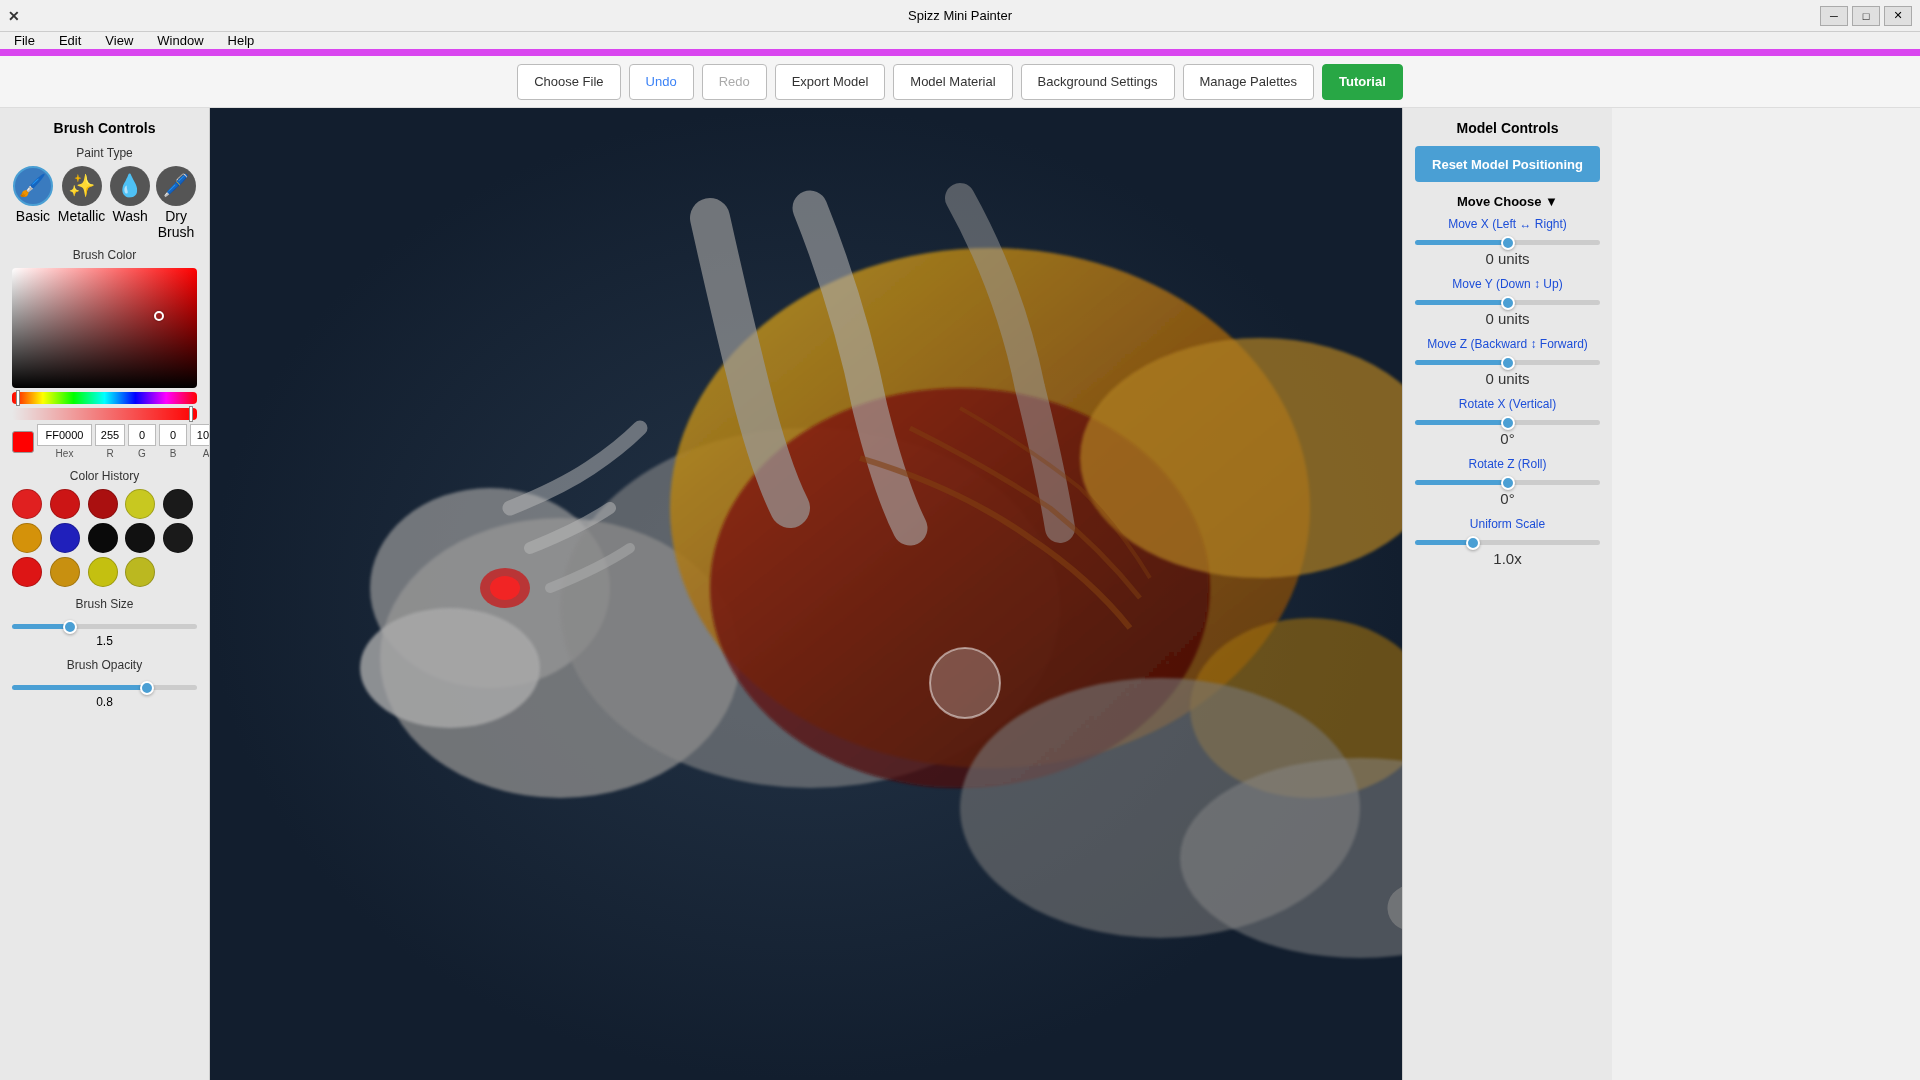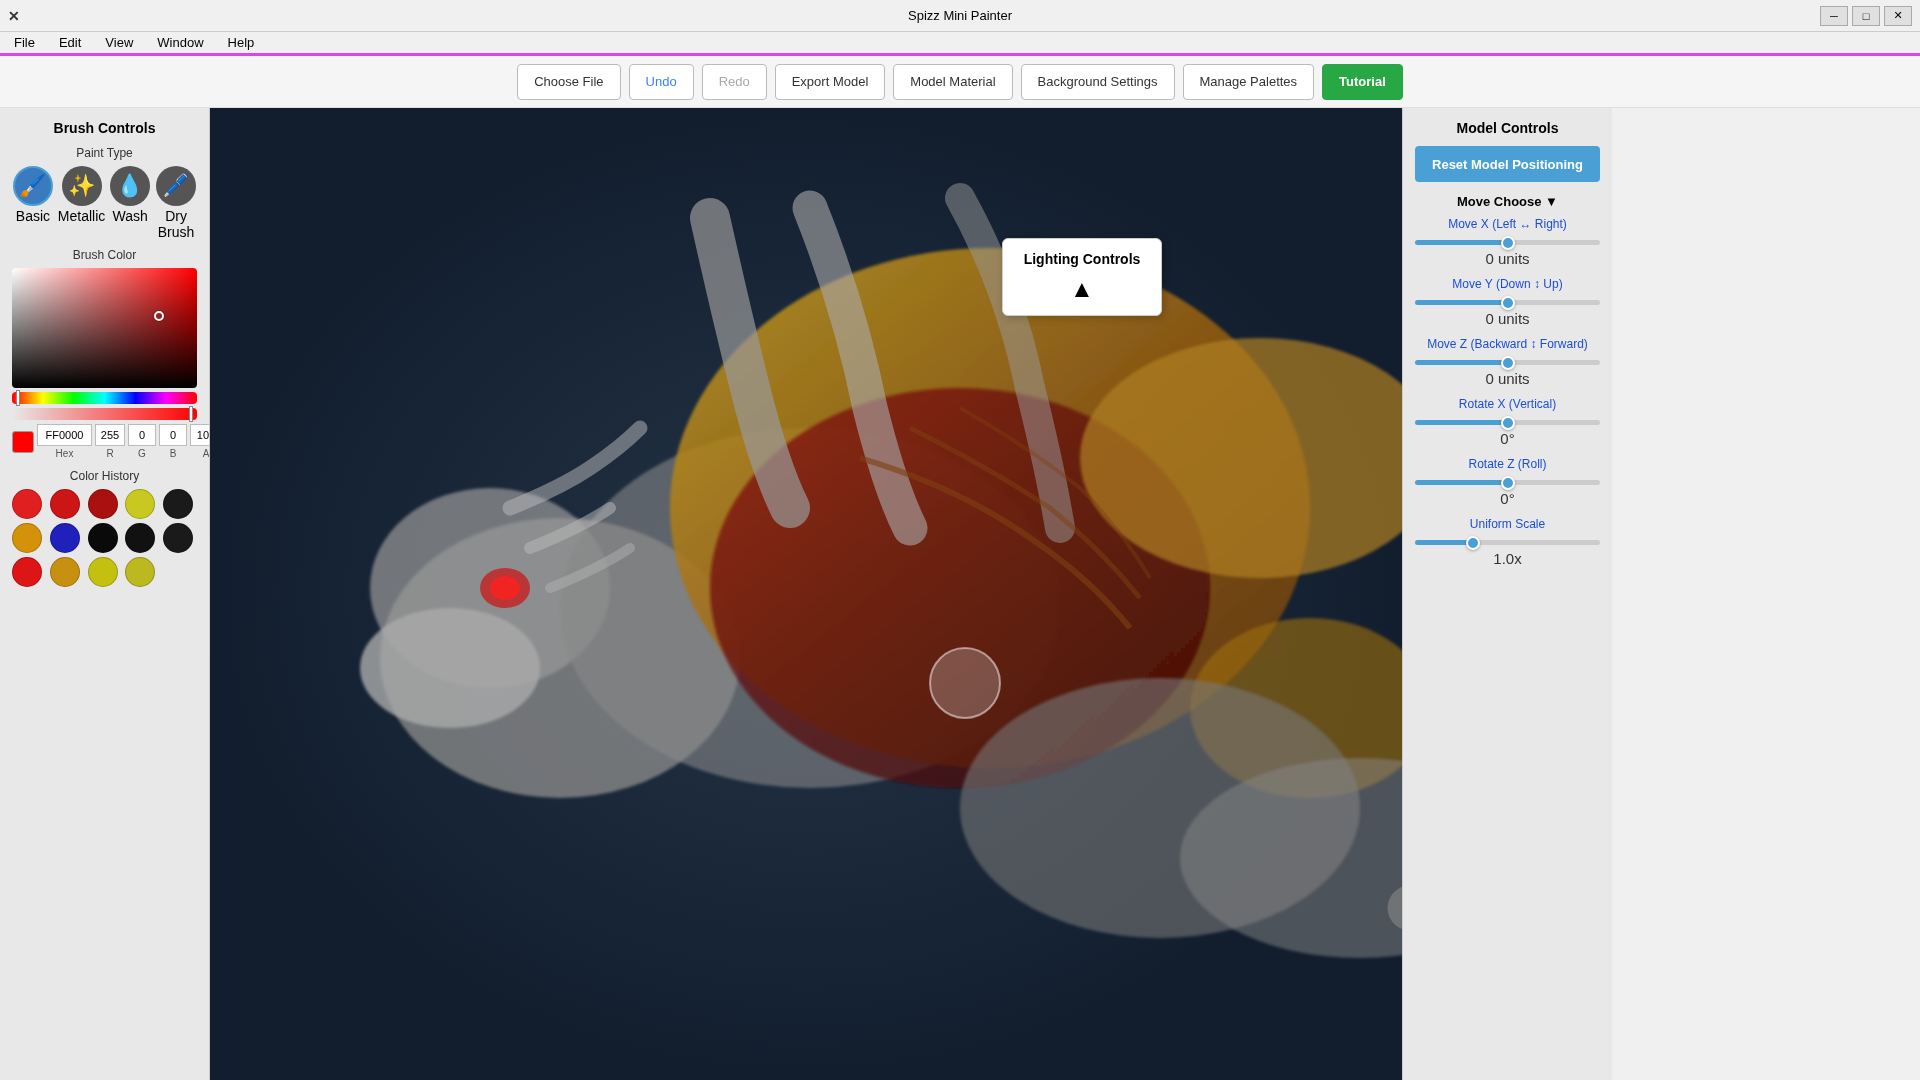--- a/index.html
+++ b/index.html
@@ -12,21 +12,21 @@
     }
     .title-bar-center { position: absolute; left: 50%; transform: translateX(-50%); font-size: 13px; }
     .title-bar-controls { display: flex; gap: 4px; margin-left: auto; }
     .title-bar-btn { width: 28px; height: 20px; background: #e0e0e0; border: 1px solid #aaa; cursor: pointer; font-size: 11px; display: flex; align-items: center; justify-content: center; }
     .title-bar-btn.close { background: #e0e0e0; }
     .close-x { color: #333; font-size: 14px; font-weight: bold; }
 
     
     .menu-bar {
       height: 24px; background: #f0f0f0; display: flex; align-items: center; padding: 0 8px; gap: 12px;
-      border-bottom: 3px solid #d946ef;
+      border-bottom: 7px solid #d946ef;
     }
     .menu-item { font-size: 13px; cursor: pointer; padding: 2px 6px; }
 
     
     .toolbar {
       height: 52px; background: #f5f5f5; display: flex; align-items: center; justify-content: center;
       gap: 8px; border-bottom: 1px solid #ddd; padding: 0 16px;
     }
     .toolbar-btn {
       height: 36px; padding: 0 16px; border: 1px solid #bbb; background: #fff; border-radius: 4px;
@@ -261,21 +261,31 @@
       <div class="color-swatch" style="background:#2020bb;"></div>
       <div class="color-swatch" style="background:#0a0a0a;"></div>
       <div class="color-swatch" style="background:#111111;"></div>
       <div class="color-swatch" style="background:#1a1a1a;"></div>
       <div class="color-swatch" style="background:#dd1515;"></div>
       <div class="color-swatch" style="background:#c89010;"></div>
       <div class="color-swatch" style="background:#c4c010;"></div>
       <div class="color-swatch" style="background:#bbb820;"></div>
     </div>
 
-
+    <div class="slider-section">
+      <div class="section-label">Brush Size</div>
+      <input type="range" min="0" max="100" value="30" style="--val: 30%; background: linear-gradient(to right, rgb(74, 159, 212) 30%, rgb(204, 204, 204) 30%);">
+      <div class="slider-value">1.5</div>
+    </div>
+
+    <div class="slider-section">
+      <div class="section-label">Brush Opacity</div>
+      <input type="range" min="0" max="100" value="75" style="--val: 75%; background: linear-gradient(to right, rgb(74, 159, 212) 75%, rgb(204, 204, 204) 75%);">
+      <div class="slider-value">0.8</div>
+    </div>
   </div>
 
   <div class="canvas-area">
     <div class="dragon-visual">
       
       <svg width="100%" height="100%" xmlns="http://www.w3.org/2000/svg">
         <defs>
           <radialGradient id="bgGrad" cx="50%" cy="50%" r="50%">
             <stop offset="0%" style="stop-color:#243447"></stop>
             <stop offset="100%" style="stop-color:#121e2e"></stop>
@@ -329,24 +339,20 @@
         <path d="M 1350 820 Q 1400 850 1440 870 Q 1480 890 1500 920" stroke="#888" stroke-width="30" fill="none" opacity="0.5" stroke-linecap="round"></path>
 
         <path d="M 650 350 Q 750 380 820 430 Q 880 470 920 520" stroke="#804010" stroke-width="6" fill="none" opacity="0.6"></path>
         <path d="M 700 320 Q 780 360 840 400 Q 890 440 930 490" stroke="#804010" stroke-width="5" fill="none" opacity="0.5"></path>
         <path d="M 750 300 Q 820 340 870 380 Q 910 420 940 470" stroke="#804010" stroke-width="4" fill="none" opacity="0.4"></path>
 
         <circle cx="755" cy="575" r="35" fill="rgba(200,200,200,0.3)" stroke="rgba(255,255,255,0.5)" stroke-width="2"></circle>
       </svg>
     </div>
 
-    <div class="lighting-popup">
-      <div class="lighting-popup-title">Lighting Controls</div>
-      <div class="lighting-arrow">▲</div>
-    </div>
   </div>
 
   <div class="model-panel">
     <div class="model-panel-title">Model Controls</div>
     <button class="reset-btn">Reset Model Positioning</button>
 
     <div class="move-model-header">Move Choose ▼</div>
 
     
     <div class="control-row">

